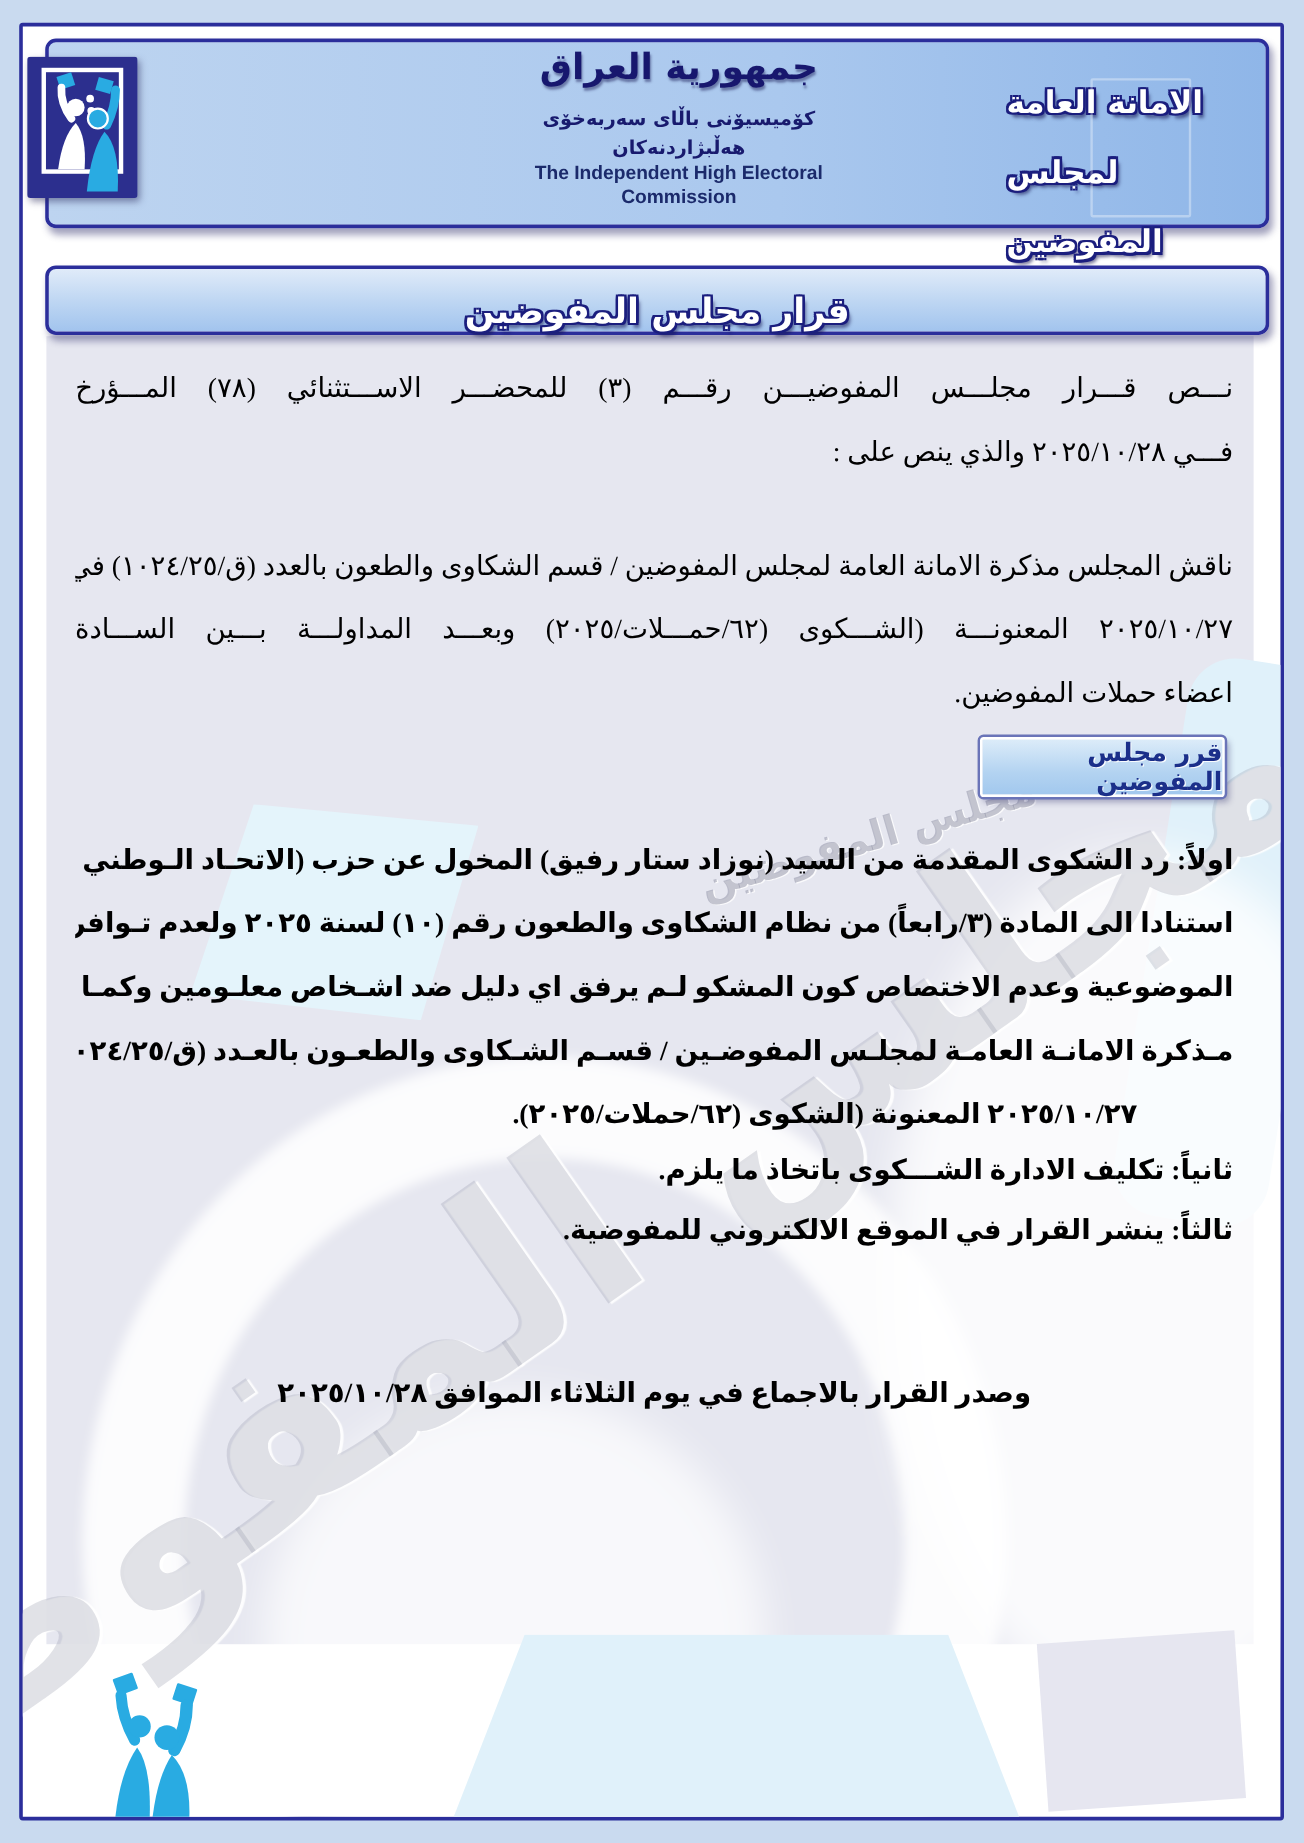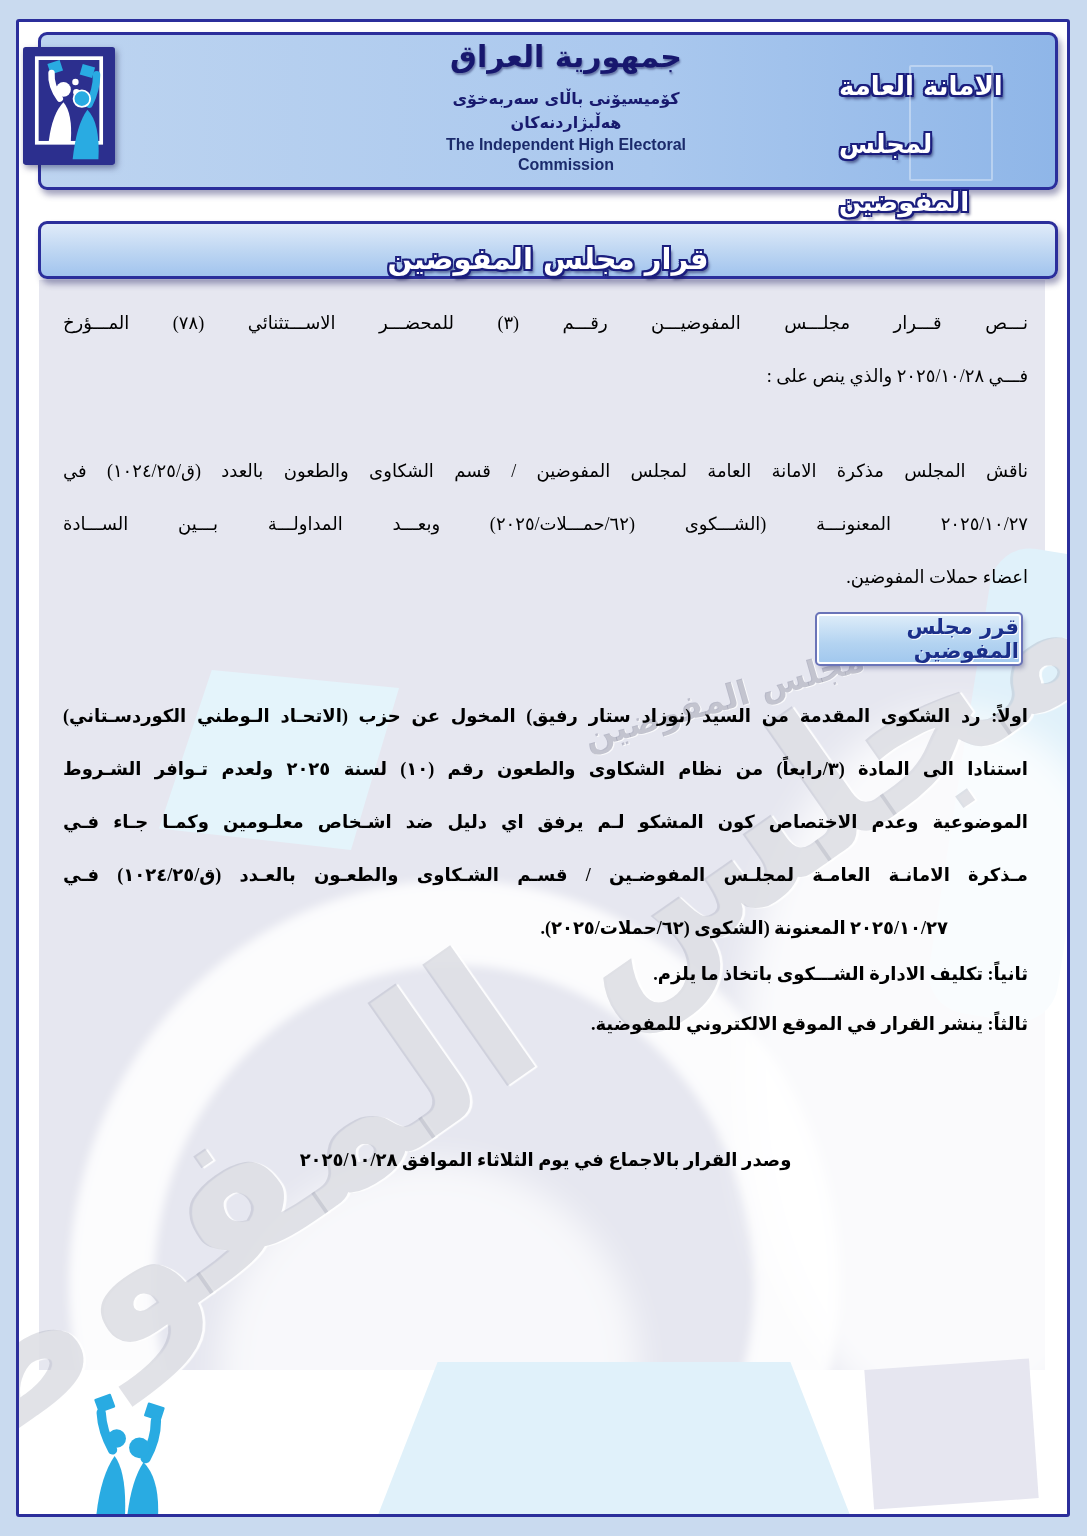--- a/index.html
+++ b/index.html
@@ -84,21 +84,21 @@
     display:flex;align-items:flex-end;justify-content:center;z-index:3;margin-top:24px;
   }
   .title-text{
     font-family:"DejaVu Sans",sans-serif;font-weight:bold;font-size:29px;color:#ffffff;
     text-shadow:-2px 0 #1b1e7e,2px 0 #1b1e7e,0 -2px #1b1e7e,0 2px #1b1e7e,
       -2px -2px #1b1e7e,2px 2px #1b1e7e,-2px 2px #1b1e7e,2px -2px #1b1e7e,3px 4px 3px rgba(20,20,80,.55);
   }
 
   
   .para{position:absolute;direction:rtl;color:#000;z-index:2;overflow:hidden;}
-  .line{display:block;width:100%;font-size:18px;line-height:53px;white-space:nowrap;}
+  .line{display:block;width:100%;font-size:23px;line-height:53px;white-space:nowrap;}
   .jline{text-align:justify;text-align-last:justify;}
   .rline{text-align:right;}
   .bold{font-weight:bold;}
   .p1{left:44px;top:275px;width:965px;height:112px;}
   .p2{left:44px;top:423px;width:965px;height:165px;}
   .p3{left:44px;top:668px;width:965px;height:270px;}
   .p3 .last{padding-left:0;padding-right:80px;box-sizing:border-box;}
   .p4{left:44px;top:926px;width:965px;height:50px;}
   .p5{left:44px;top:976px;width:965px;height:50px;}
   .p6{left:44px;top:1112px;width:965px;height:55px;text-align:center;}

